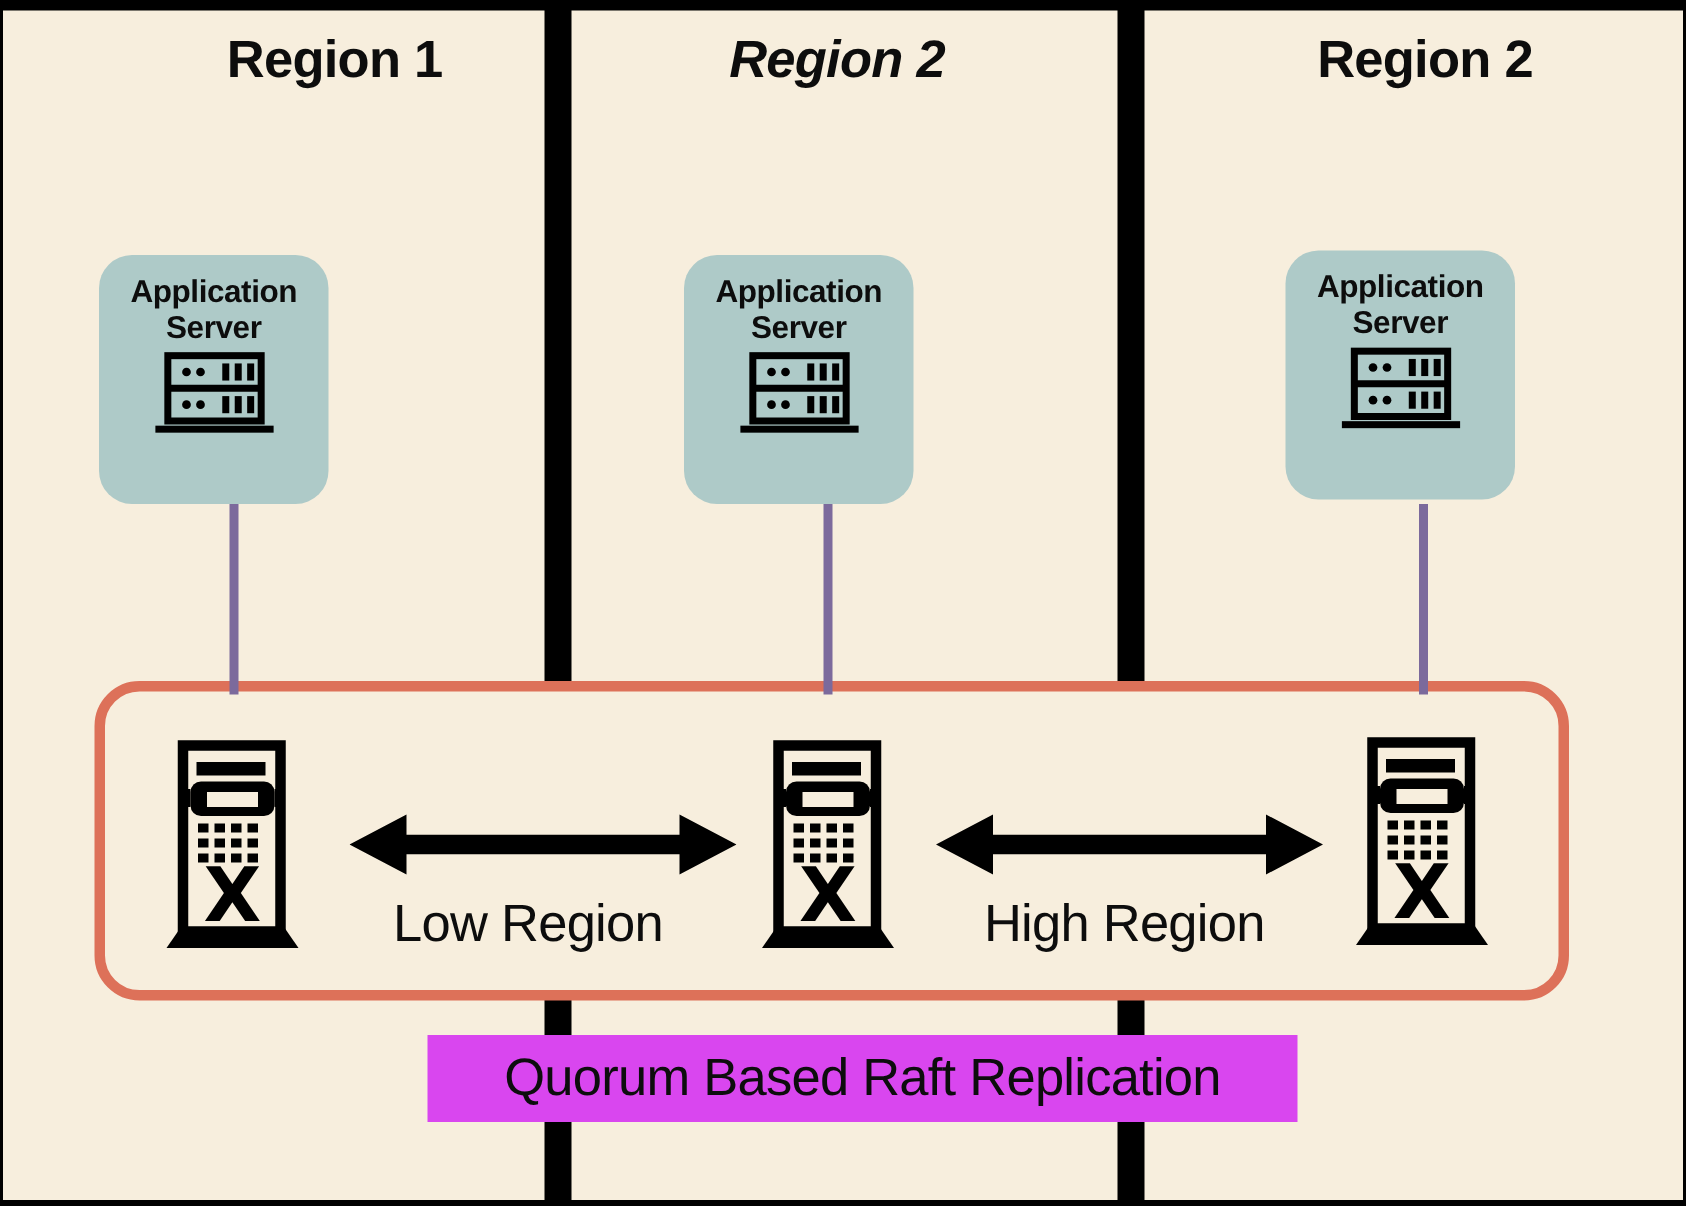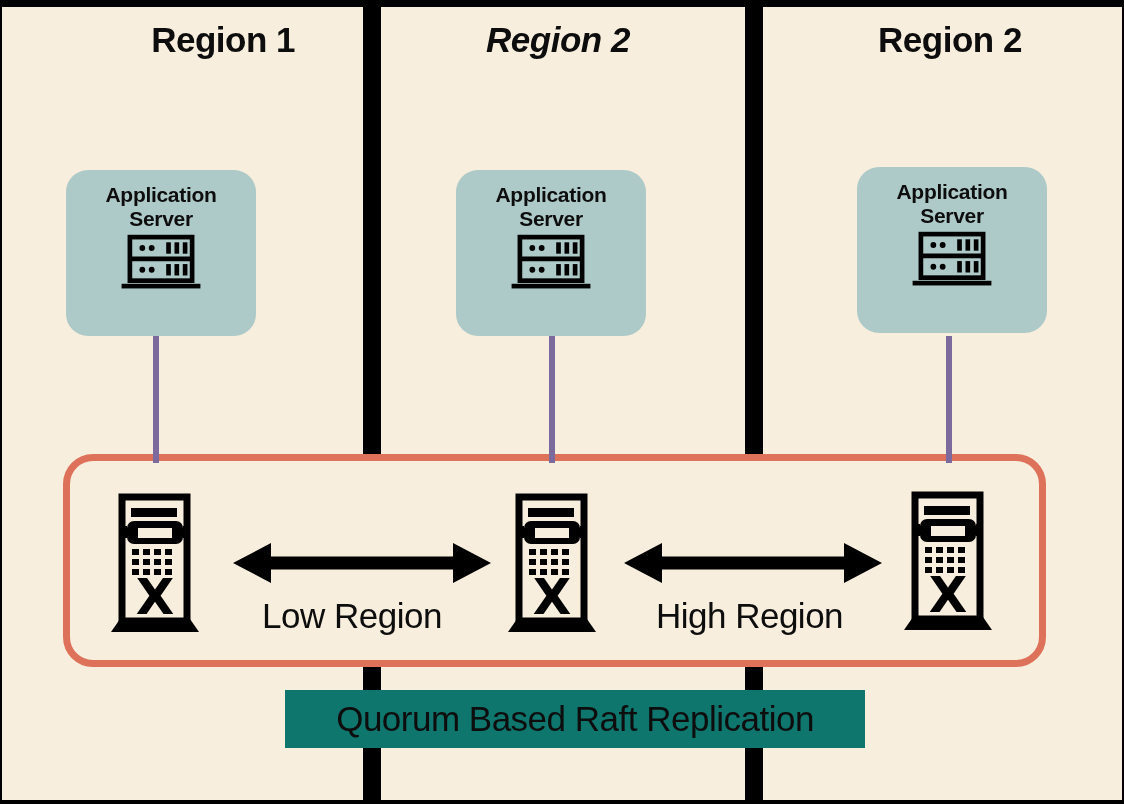--- a/index.html
+++ b/index.html
@@ -24,21 +24,21 @@
   .region-title{
     position:absolute;top:20px;height:46px;z-index:3;
     font-size:35px;font-weight:bold;text-align:center;letter-spacing:-0.5px;
   }
   .t1{left:15px;width:280px;text-align:right;}
   .t2{left:418px;width:280px;font-style:italic;}
   .t3{left:810px;width:280px;}
 
   
   .app-box{
-    position:absolute;width:190px;height:166px;border-radius:22px;
+    position:absolute;width:153px;height:166px;border-radius:22px;
     background:#aecac8;z-index:3;display:flex;flex-direction:column;align-items:center;
   }
   .b1{left:66px;top:170px;}
   .b2{left:456px;top:170px;}
   .b3{left:857px;top:167px;}
   .app-label{
     margin-top:13px;width:140px;text-align:center;
     font-size:21px;font-weight:bold;line-height:1.12;letter-spacing:-0.3px;
   }
   .rack{margin-top:4px;}
@@ -68,21 +68,21 @@
   .lat-label{
     position:absolute;top:596px;z-index:3;text-align:center;
     font-size:35px;letter-spacing:-0.5px;
   }
   .l1{left:232px;width:240px;}
   .l2{left:627px;width:245px;}
 
   
   .caption-wrap{
     position:absolute;left:285px;top:690px;width:580px;height:58px;
-    background:#0f766e;z-index:2;display:flex;align-items:center;justify-content:center;
+    background:#d946ef;z-index:2;display:flex;align-items:center;justify-content:center;
   }
   .caption{font-size:35px;letter-spacing:-0.5px;white-space:nowrap;}
 </style>
 </head>
 <body>
 
 <div class="canvas">
 
   <div class="divider divider-1"></div>
   <div class="divider divider-2"></div>

